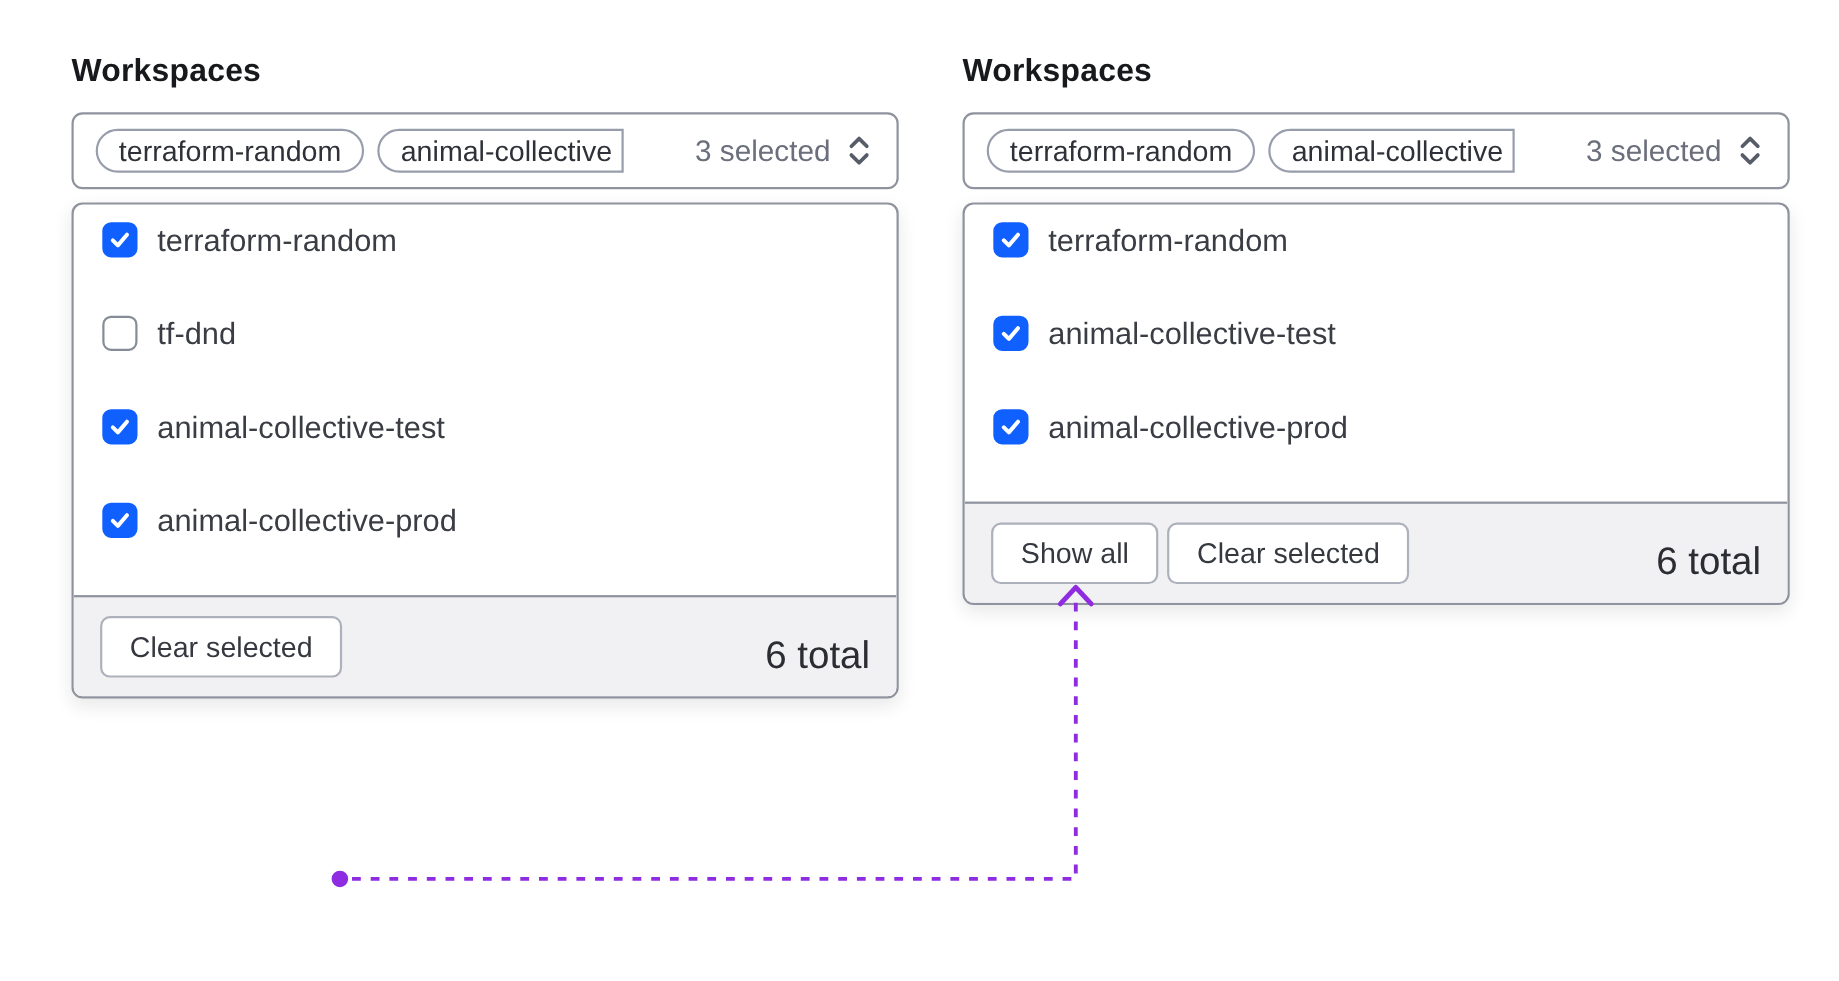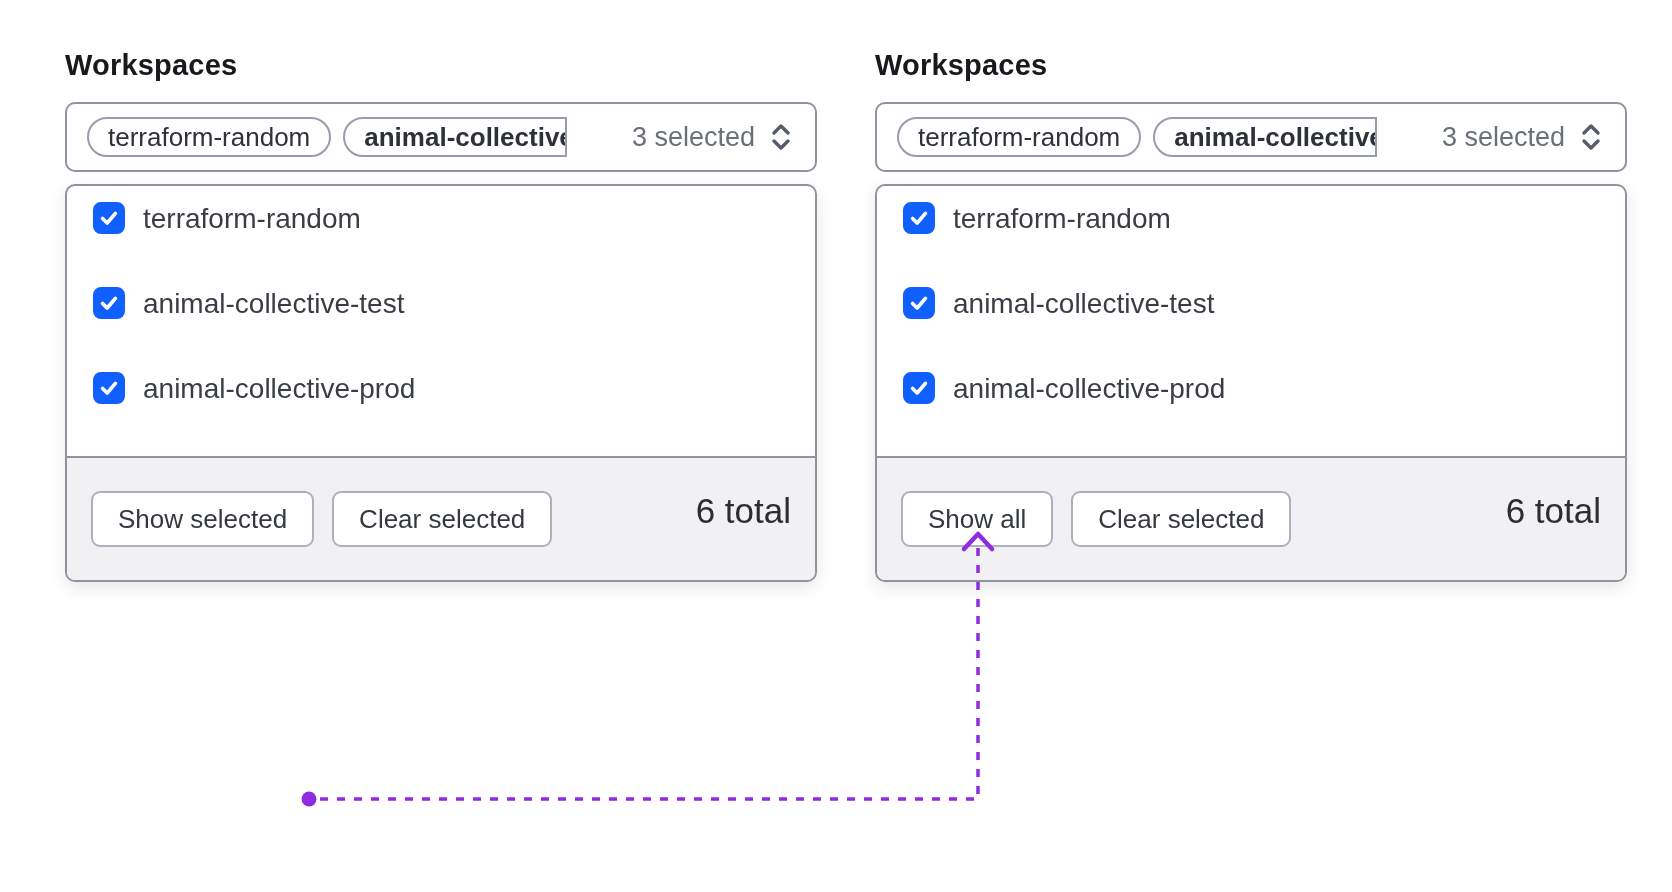--- a/index.html
+++ b/index.html
@@ -20,21 +20,21 @@
     border:2px solid #8e939e;border-radius:10px;
     display:flex;align-items:center;padding:0 20px;cursor:pointer;
   }
   .tag{
     box-sizing:border-box;height:40px;display:flex;align-items:center;
     border:2px solid #989dab;border-radius:999px;padding:0 19px;
     font-size:26px;color:#2e3138;white-space:nowrap;background:#fff;
   }
   .tag.clipped{
     margin-left:12px;border-radius:24px 0 0 24px;
-    max-width:224px;overflow:hidden;padding-right:18px;font-weight:bold;
+    max-width:224px;overflow:hidden;padding-right:18px;
   }
   .trigger-summary{margin-left:auto;display:flex;align-items:flex-end;gap:12px;}
   .summary-text{font-size:27px;color:#6a6f7b;white-space:nowrap;}
   .caret svg{display:block;}
 
   
   .listbox{
     margin-top:12px;background:#fff;border:2px solid #8e939e;border-radius:10px;
     overflow:hidden;box-shadow:0 6px 16px rgba(30,33,40,.10);
   }
@@ -48,21 +48,21 @@
   }
   .checkbox svg{display:none;}
   .checkbox.checked{background:var(--checkbox-blue,#1060ff);border-color:var(--checkbox-blue,#1060ff);}
   .checkbox.checked svg{display:block;}
   .opt-label{font-size:28px;line-height:38px;color:#3a3d44;max-width:610px;}
   .opt-line{display:block;}
 
   
   .listbox-footer{
     background:#f1f1f3;border-top:2px solid #8e939e;
-    padding:33px 24px;display:flex;align-items:flex-start;gap:18px;
+    padding:17px 24px;display:flex;align-items:flex-end;gap:8px;
   }
   .btn{
     background:#fff;border:2px solid #adb1bb;border-radius:9px;
     padding:10px 25px;font-size:26px;line-height:32px;color:#35383f;
     font-family:inherit;cursor:pointer;white-space:nowrap;
   }
   .total{margin-left:auto;font-size:35px;color:#2b2d33;}
 
   
   .annotation{position:absolute;left:0;top:0;pointer-events:none;}
@@ -96,20 +96,26 @@
       <div class="option">
         <span class="checkbox checked">
           <svg width="22" height="22" viewBox="0 0 24 24" fill="none" stroke="#ffffff" stroke-width="4" stroke-linecap="round" stroke-linejoin="round">
               <polyline points="5,12.5 10,17.5 19,7"></polyline>
             </svg>
         </span>
         <span class="opt-label">terraform-random</span>
       </div>
 
 
+      <div class="option">
+        <span class="checkbox">
+          
+        </span>
+        <span class="opt-label">tf-dnd</span>
+      </div>
 
       <div class="option">
         <span class="checkbox checked">
           <svg width="22" height="22" viewBox="0 0 24 24" fill="none" stroke="#ffffff" stroke-width="4" stroke-linecap="round" stroke-linejoin="round">
               <polyline points="5,12.5 10,17.5 19,7"></polyline>
             </svg>
         </span>
         <span class="opt-label">animal-collective-test</span>
       </div>
 
@@ -119,21 +125,20 @@
               <polyline points="5,12.5 10,17.5 19,7"></polyline>
             </svg>
         </span>
         <span class="opt-label">animal-collective-prod</span>
       </div>
 
 
     </div>
 
     <div class="listbox-footer">
-      <button class="btn">Show selected</button>
       <button class="btn">Clear selected</button>
       <span class="total">6 total</span>
     </div>
   </div>
 </div>
 
 <div class="panel" id="panel-after">
   <div class="panel-label">Workspaces</div>
 
   <div class="trigger">

